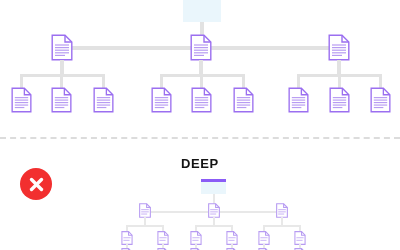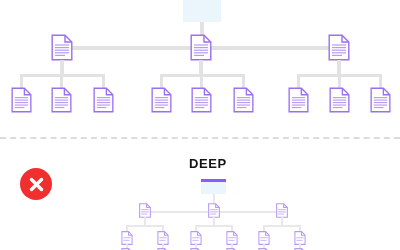--- a/index.html
+++ b/index.html
@@ -253,21 +253,21 @@
           <line x1="4" y1="21.4" x2="14" y2="21.4"></line>
         </g>
       </svg>
     </div>
   </div>
 
   <div class="divider" style="top:137px;"></div>
 
   <div>
 
-    <div class="deep-label" style="left:158px;top:156px;width:100px;">DEEP</div>
+    <div class="deep-label" style="left:150px;top:156px;width:100px;">DEEP</div>
 
     <div class="badge-x" style="left:20px;top:168px;width:32px;height:32px;">
       <svg width="17" height="17" viewBox="0 0 17 17" xmlns="http://www.w3.org/2000/svg">
         <g stroke="#ffffff" stroke-width="3.4" stroke-linecap="round">
           <line x1="3.5" y1="3.5" x2="13.5" y2="13.5"></line>
           <line x1="13.5" y1="3.5" x2="3.5" y2="13.5"></line>
         </g>
       </svg>
     </div>
 

